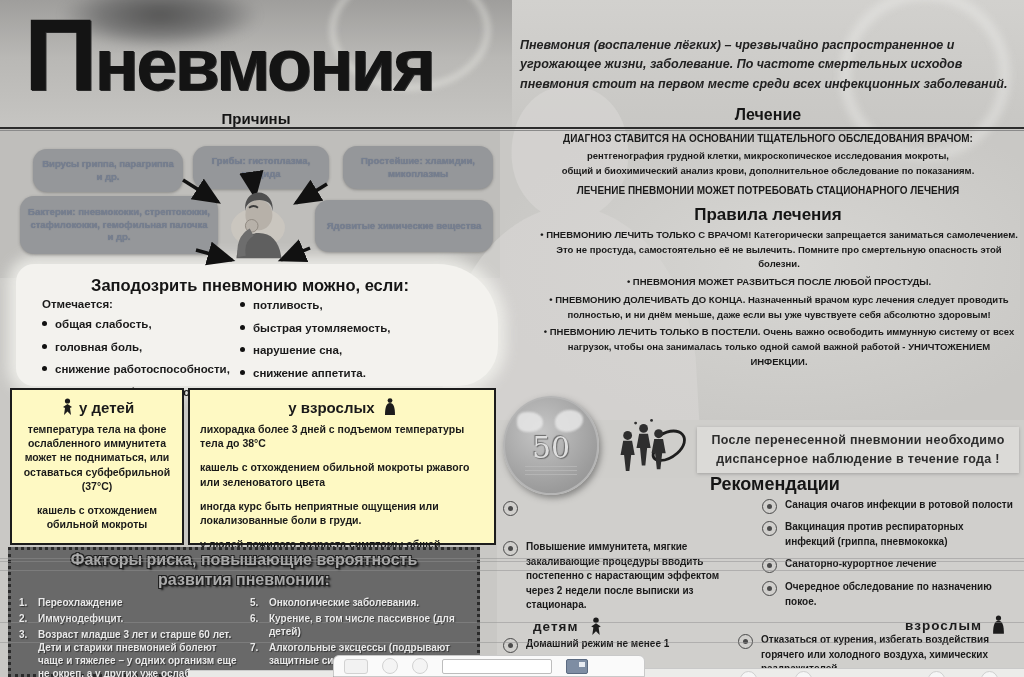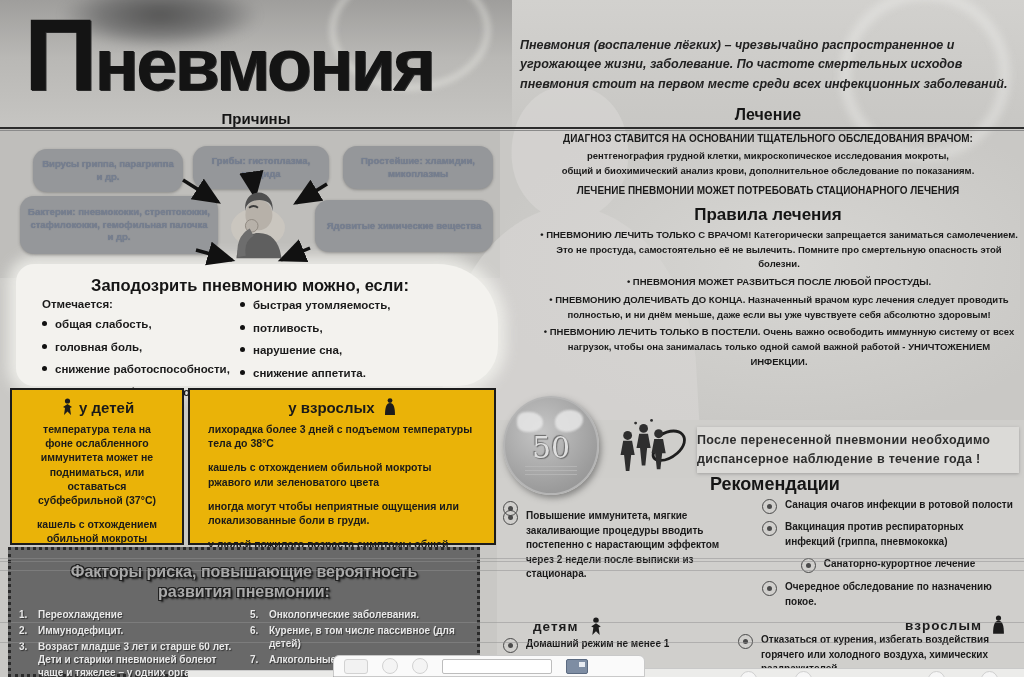--- a/index.html
+++ b/index.html
@@ -48,47 +48,47 @@
     color:#767f90;font-weight:bold;font-size:9.5px;line-height:1.3;text-align:center;
     display:flex;align-items:center;justify-content:center;padding:4px 8px;box-sizing:border-box;
     box-shadow:0 1px 3px rgba(60,60,60,.4);text-shadow:0 0 1px rgba(90,100,120,.8);}
 
   
   .blist{list-style:none;margin:0;padding:0;font-size:11.5px;font-weight:bold;line-height:1.35;}
   .blist li{margin:0 0 7px 0;padding-left:13px;position:relative;}
   .blist li::before{content:"";position:absolute;left:0;top:4px;width:5px;height:5px;border-radius:50%;background:#111;}
 
   
-  .sympbox{position:absolute;background:#eab308;border:2px solid #1c1c1c;box-sizing:border-box;padding:8px 18px;}
+  .sympbox{position:absolute;background:#fef9c3;border:2px solid #1c1c1c;box-sizing:border-box;padding:8px 10px;}
   .sympbox h3{margin:0 0 6px 0;font-size:15px;text-align:center;}
   .sympbox p{margin:0 0 10px 0;font-size:10.5px;font-weight:bold;line-height:1.35;}
 
   
   .riskbox{left:8px;top:547px;width:472px;height:130px;background:#696969;
-    border:3px dotted #2a2a2a;box-sizing:border-box;padding:12px 8px;}
+    border:3px dotted #2a2a2a;box-sizing:border-box;padding:0 8px;}
   .risk-h{text-align:center;font-weight:bold;font-size:16px;line-height:1.25;color:#ababab;
     text-shadow:-1px -1px 0 #1f1f1f,1px -1px 0 #1f1f1f,-1px 1px 0 #1f1f1f,1px 1px 0 #1f1f1f,2px 2px 2px #101010;}
   .risk-cols{display:flex;gap:12px;margin-top:6px;}
   .risk-col{flex:1;}
   .ritem{display:flex;gap:4px;color:#e9e9e9;font-weight:bold;font-size:10px;line-height:1.3;margin-bottom:3px;
     text-shadow:1px 1px 1px #333;}
   .rnum{flex:none;width:15px;}
 
   
   .diag{left:520px;top:133px;width:496px;text-align:center;font-weight:bold;}
   .diag .t1{font-size:10px;margin-bottom:4px;}
   .diag .t2{font-size:9.5px;line-height:1.6;}
   .stationary{left:520px;top:185px;width:496px;text-align:center;font-weight:bold;font-size:10px;}
   .rules{left:540px;top:228px;width:478px;text-align:center;}
   .rules p{margin:0 0 3px 0;font-size:9.5px;font-weight:bold;line-height:1.55;}
   .rules p::before{content:"•  ";}
 
   
   .banner{left:697px;top:427px;width:322px;height:46px;background:#dbdad7;
-    display:flex;align-items:center;justify-content:center;
+    display:flex;align-items:center;justify-content:center;text-align:center;
     font-weight:bold;font-size:12.5px;line-height:1.5;color:#2d2d2d;letter-spacing:.3px;
     box-shadow:0 1px 3px rgba(80,80,80,.35);}
   .medal{left:503px;top:396px;width:92px;height:95px;border-radius:50%;
     background:radial-gradient(circle at 40% 35%,#c6c6c6,#9c9c9c 70%,#8c8c8c);
     border:2px solid #b5b5b5;box-shadow:2px 3px 6px rgba(60,60,60,.5);overflow:hidden;}
   .medal .blob1{position:absolute;left:12px;top:14px;width:26px;height:20px;background:#e7e7e7;
     border-radius:40% 60% 55% 45%;opacity:.85;filter:blur(1px);}
   .medal .blob2{position:absolute;left:50px;top:12px;width:28px;height:22px;background:#e7e7e7;
     border-radius:55% 45% 60% 40%;opacity:.85;filter:blur(1px);}
   .medal .num{position:absolute;left:0;right:0;top:32px;text-align:center;
@@ -178,22 +178,22 @@
 
   <div class="abs big-heading" style="left:0;top:276px;width:500px;text-align:center;font-size:16.5px;">Заподозрить пневмонию можно, если:</div>
   <div class="abs" style="left:42px;top:298px;font-size:11.5px;font-weight:bold;">Отмечается:</div>
   <ul class="abs blist" style="left:42px;top:317px;width:200px;">
     <li>общая слабость,</li>
     <li>головная боль,</li>
     <li>снижение работоспособности,</li>
     <li style="width:300px;">одышка при физической нагрузке и в покое</li>
   </ul>
   <ul class="abs blist" style="left:240px;top:298px;width:220px;">
+    <li>потливость,</li>
     <li>быстрая утомляемость,</li>
-    <li>потливость,</li>
     <li>нарушение сна,</li>
     <li>снижение аппетита.</li>
   </ul>
 
   <div class="sympbox" style="left:10px;top:388px;width:174px;height:157px;">
     <h3>
       <svg width="15" height="18" viewBox="0 0 15 18" style="vertical-align:-3px;">
         <circle cx="7.5" cy="3" r="2.6" fill="#1c1c1c"></circle>
         <path d="M7.5 6 L3 9 L5 10 L4 17 L7.5 13.5 L11 17 L10 10 L12 9 Z" fill="#1c1c1c"></path>
       </svg>
@@ -206,21 +206,21 @@
   <div class="sympbox" style="left:188px;top:388px;width:308px;height:157px;">
     <h3>
       <span>у взрослых</span>
       <svg width="12" height="18" viewBox="0 0 12 18" style="vertical-align:-3px;margin-left:5px;">
         <circle cx="6" cy="2.6" r="2.4" fill="#1c1c1c"></circle>
         <path d="M6 5 C9.5 5 11 9 11 17 L1 17 C1 9 2.5 5 6 5 Z" fill="#1c1c1c"></path>
       </svg>
     </h3>
     <p>лихорадка более 3 дней с подъемом температуры тела до 38°С</p>
     <p>кашель с отхождением обильной мокроты ржавого или зеленоватого цвета</p>
-    <p>иногда могут чтобы неприятные ощущения или локализованные боли в груди.</p>
+    <p>иногда курс быть неприятные ощущения или локализованные боли в груди.</p>
     <p style="margin-bottom:0;">у людей пожилого возраста симптомы общей интоксикации более выражены</p>
   </div>
 
   <div class="abs riskbox">
     <div class="risk-h">Факторы риска, повышающие вероятность</div>
     <div class="risk-h">развития пневмонии:</div>
     <div class="risk-cols">
       <div class="risk-col">
         <div class="ritem">
             <span class="rnum">1.</span>
@@ -289,34 +289,34 @@
         <circle cx="49" cy="5" r="1.6"></circle>
     </g>
   </svg>
   <div class="abs banner">После перенесенной пневмонии необходимо диспансерное наблюдение в течение года !</div>
 
   <div class="abs big-heading" style="left:710px;top:474px;font-size:18px;">Рекомендации</div>
 
   <div class="rec-item" style="left:503px;top:500px;width:215px;">
     <span class="flower"></span>
   </div>
-  <div class="rec-item" style="left:503px;top:509px;width:230px;">
+  <div class="rec-item" style="left:503px;top:540px;width:230px;">
     <span class="flower"></span>
     <span>Повышение иммунитета, мягкие закаливающие процедуры вводить постепенно с нарастающим эффектом через 2 недели после выписки из стационара.</span>
   </div>
 
   <div class="rec-item" style="left:762px;top:498px;width:252px;">
     <span class="flower"></span>
     <span>Санация очагов инфекции в ротовой полости</span>
   </div>
   <div class="rec-item" style="left:762px;top:520px;width:252px;">
     <span class="flower"></span>
     <span>Вакцинация против респираторных инфекций (гриппа, пневмококка)</span>
   </div>
-  <div class="rec-item" style="left:762px;top:557px;width:252px;justify-content:center;">
+  <div class="rec-item" style="left:762px;top:557px;width:252px;">
     <span class="flower"></span>
     <span>Санаторно-курортное лечение</span>
   </div>
   <div class="rec-item" style="left:762px;top:580px;width:252px;">
     <span class="flower"></span>
     <span>Очередное обследование по назначению покое.</span>
   </div>
 
   <div class="aud-head" style="left:533px;top:617px;">
     <span>детям</span>

